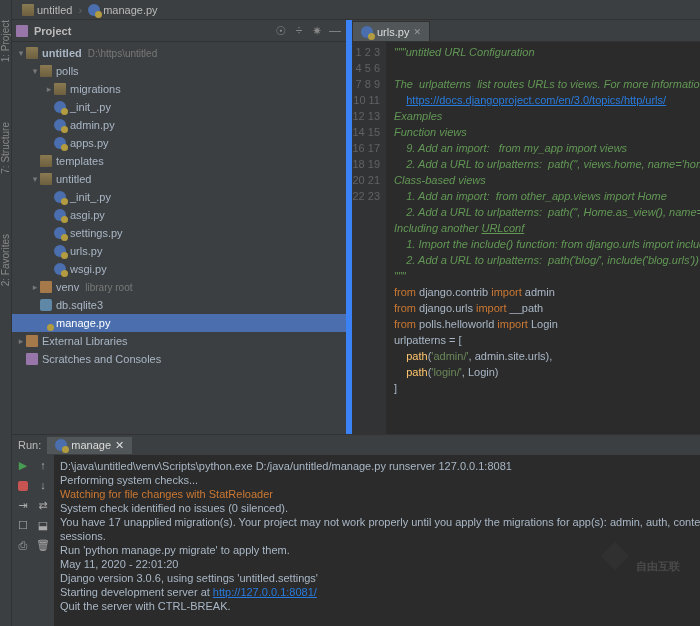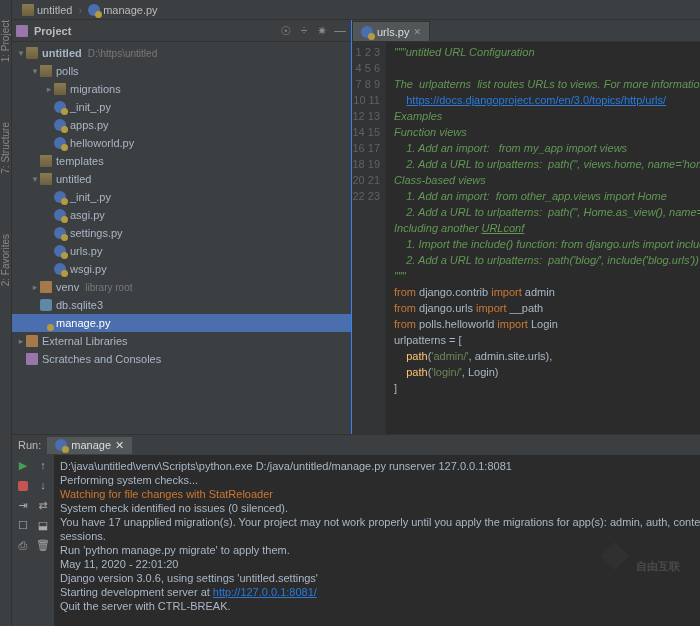--- a/index.html
+++ b/index.html
@@ -10,21 +10,21 @@
 .topbar { height:20px; background:#3c3f41; border-bottom:1px solid #323232; display:flex; align-items:center; padding-left:4px; }
 .bc-item { display:flex; align-items:center; gap:3px; padding:0 6px; color:#bbb; }
 .ic { width:12px; height:12px; display:inline-block; }
 .ic-folder { background:linear-gradient(#8a7a52,#6d5f3f); border-radius:1px; }
 .ic-py { border-radius:50%; background:#4b6eaf; position:relative; }
 .ic-py::after{content:"";position:absolute;right:-2px;bottom:-2px;width:7px;height:7px;border-radius:50%;background:#b39c3f;}
 .ic-db { background:#5e88a6; border-radius:2px; }
 .ic-lib { background:#a6794b; border-radius:1px; }
 .ic-proj { background:#9876aa; border-radius:1px; }
 .work { flex:1; display:flex; min-height:0; }
-.sidebar { width:340px; background:#3c3f41; border-right:1px solid #3b82f6; display:flex; flex-direction:column; }
+.sidebar { width:340px; background:#3c3f41; border-right:6px solid #3b82f6; display:flex; flex-direction:column; }
 .sb-head { height:22px; border-bottom:1px solid #323232; display:flex; align-items:center; padding:0 4px; gap:4px; }
 .sb-head .title { flex:1; font-weight:bold; color:#bbb; padding-left:2px; }
 .sb-head .hicon { width:14px; height:14px; color:#888; cursor:pointer; text-align:center; font-size:12px; }
 .tree { flex:1; overflow:auto; padding:2px 0; }
 .node { display:flex; align-items:center; height:18px; padding-right:4px; cursor:pointer; white-space:nowrap; }
 .node.sel { background:#4b6eaf; color:#fff; }
 .arrow { width:10px; text-align:center; color:#777; font-size:9px; }
 .node .lbl { margin-left:4px; }
 .hint { color:#787878; margin-left:6px; font-size:10px; }
 .editor { flex:1; display:flex; flex-direction:column; background:#2b2b2b; min-width:0; }
@@ -105,26 +105,26 @@
     <span class="lbl">migrations</span>
   </div>
           <div class="node" style="padding-left:32px">
     <span class="arrow"></span>
     <span class="ic ic-py"></span>
     <span class="lbl">_init_.py</span>
   </div>
           <div class="node" style="padding-left:32px">
     <span class="arrow"></span>
     <span class="ic ic-py"></span>
+    <span class="lbl">admin.py</span>
+  </div>
+          <div class="node" style="padding-left:32px">
+    <span class="arrow"></span>
+    <span class="ic ic-py"></span>
     <span class="lbl">apps.py</span>
-  </div>
-          <div class="node" style="padding-left:32px">
-    <span class="arrow"></span>
-    <span class="ic ic-py"></span>
-    <span class="lbl">helloworld.py</span>
   </div>
           <div class="node" style="padding-left:18px">
     <span class="arrow"></span>
     <span class="ic ic-folder"></span>
     <span class="lbl">templates</span>
   </div>
           <div class="node" style="padding-left:18px">
     <span class="arrow">▾</span>
     <span class="ic ic-folder"></span>
     <span class="lbl">untitled</span>
@@ -215,21 +215,21 @@
 21
 22
 23
 </div>
         <div class="src" id="src"><span class="gr">"""untitled URL Configuration</span>
 
 <span class="gr">The  urlpatterns  list routes URLs to views. For more information please see</span>
     <span class="lk">https://docs.djangoproject.com/en/3.0/topics/http/urls/</span>
 <span class="gr">Examples</span>
 <span class="gr">Function views</span>
-<span class="gr">    1. Add an import:   from my_app import views</span>
+<span class="gr">    9. Add an import:   from my_app import views</span>
 <span class="gr">    2. Add a URL to urlpatterns:  path('', views.home, name='home')</span>
 <span class="gr">Class-based views</span>
 <span class="gr">    1. Add an import:  from other_app.views import Home</span>
 <span class="gr">    2. Add a URL to urlpatterns:  path('', Home.as_view(), name='home')</span>
 <span class="gr">Including another <u>URLconf</u></span>
 <span class="gr">    1. Import the include() function: from django.urls import include, path</span>
 <span class="gr">    2. Add a URL to urlpatterns:  path('blog/', include('blog.urls'))</span>
 <span class="gr">"""</span>
 <span class="k">from </span><span class="id">django.contrib </span><span class="k">import </span><span class="id">admin</span>
 <span class="k">from </span><span class="id">django.urls </span><span class="k">import </span><span class="id">__path</span>

